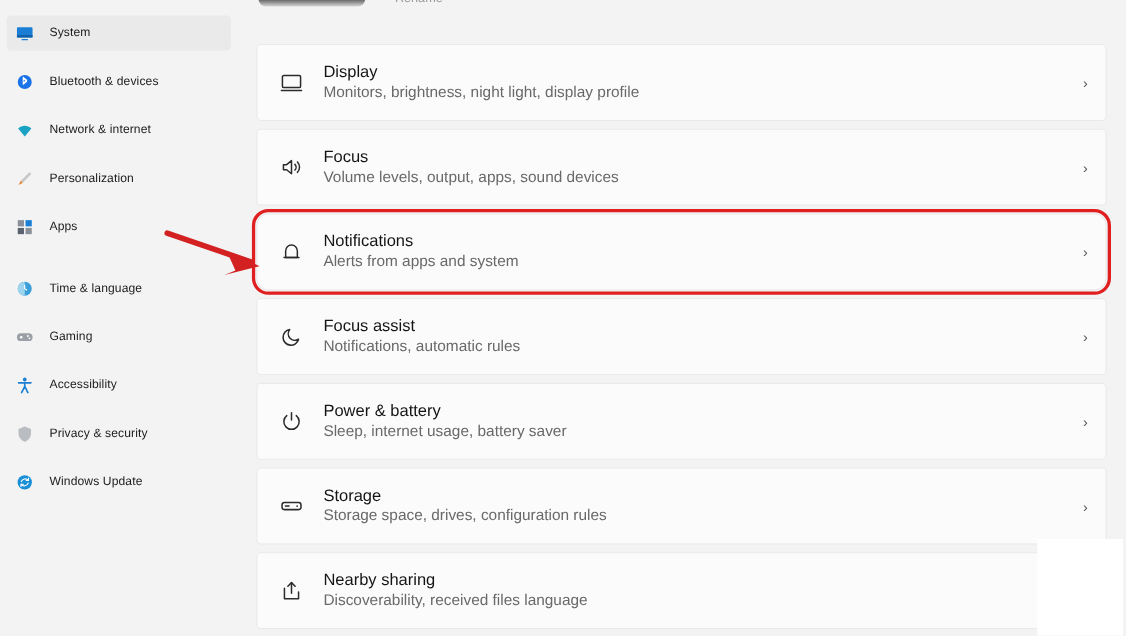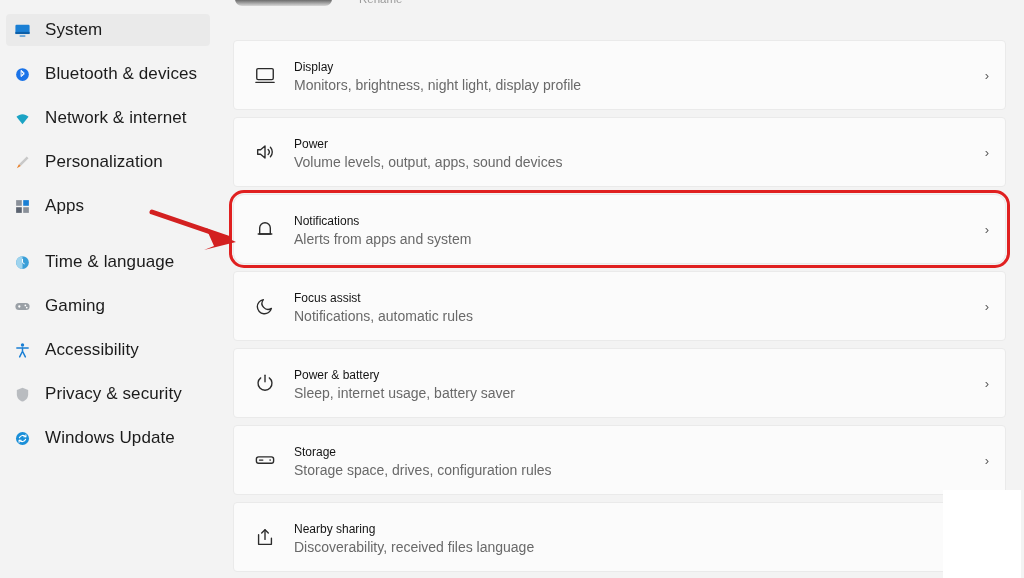--- a/index.html
+++ b/index.html
@@ -25,21 +25,21 @@
     margin: 0 12px 0 6px;
     padding-left: 8px;
     border-radius: 4px;
     gap: 14px;
     cursor: default;
   }
   .nav-spacer { height: 12px; }
   .nav-item.selected { background: #eaeaea; }
   .nav-ico { width: 17px; height: 17px; flex: 0 0 17px; display: flex; align-items: center; justify-content: center; }
   .nav-label {
-    font-size: 17px; color: #1b1b1b;
+    font-size: 11px; color: #1b1b1b;
     letter-spacing: .1px; white-space: nowrap;
   }
 
   
   .main {
     flex: 1; height: 578px;
     position: relative;
     padding-left: 11px;
     padding-right: 18px;
     overflow: hidden;
@@ -73,21 +73,21 @@
     padding: 0 14px 0 16px;
     cursor: default;
   }
   .card.highlighted { outline: 3px solid #e02020; outline-offset: 1px; border-radius: 11px; z-index: 3; }
   .card-ico {
     width: 30px; flex: 0 0 30px;
     display: flex; align-items: center; justify-content: center;
     color: #2b2b2b;
   }
   .card-text { flex: 1; padding-left: 14px; }
-  .card-title { font-size: 12px; color: #141414; line-height: 17px; }
+  .card-title { font-size: 15px; color: #141414; line-height: 17px; }
   .card-sub { font-size: 14px; color: #696969; line-height: 16px; margin-top: 1px; }
   .chev { color: #5a5a5a; font-size: 13px; padding-right: 2px; }
 
   
   .arrow-layer { position: absolute; left: 0; top: 0; width: 1024px; height: 578px; pointer-events: none; z-index: 5; }
   .white-box {
     position: absolute; right: 3px; bottom: 0;
     width: 78px; height: 88px;
     background: #ffffff; z-index: 6;
   }
@@ -225,21 +225,21 @@
           <span class="chev">›</span>
         </div>
         <div class="card">
           <span class="card-ico">
             <svg width="22" height="22" viewBox="0 0 24 24" fill="none" stroke="#2b2b2b" stroke-width="1.5" stroke-linecap="round" stroke-linejoin="round">
               <path d="M4 9.5h3.2L12 5.5v13L7.2 14.5H4z"></path>
               <path d="M15.4 9.2a4 4 0 010 5.6"></path>
               <path d="M17.9 6.9a7.4 7.4 0 010 10.2"></path>
             </svg>
           </span>
-          <span class="card-text"><span class="card-title">Power</span><br><span class="card-sub">Volume levels, output, apps, sound devices</span></span>
+          <span class="card-text"><span class="card-title">Focus</span><br><span class="card-sub">Volume levels, output, apps, sound devices</span></span>
           <span class="chev">›</span>
         </div>
         <div class="card highlighted">
           <span class="card-ico">
             <svg width="22" height="22" viewBox="0 0 24 24" fill="none" stroke="#2b2b2b" stroke-width="1.5" stroke-linecap="round" stroke-linejoin="round">
               <path d="M6.2 17.5V11a5.8 5.8 0 1111.6 0v6.5z"></path>
               <path d="M4.6 17.5h14.8"></path>
             </svg>
           </span>
           <span class="card-text"><span class="card-title">Notifications</span><br><span class="card-sub">Alerts from apps and system</span></span>

